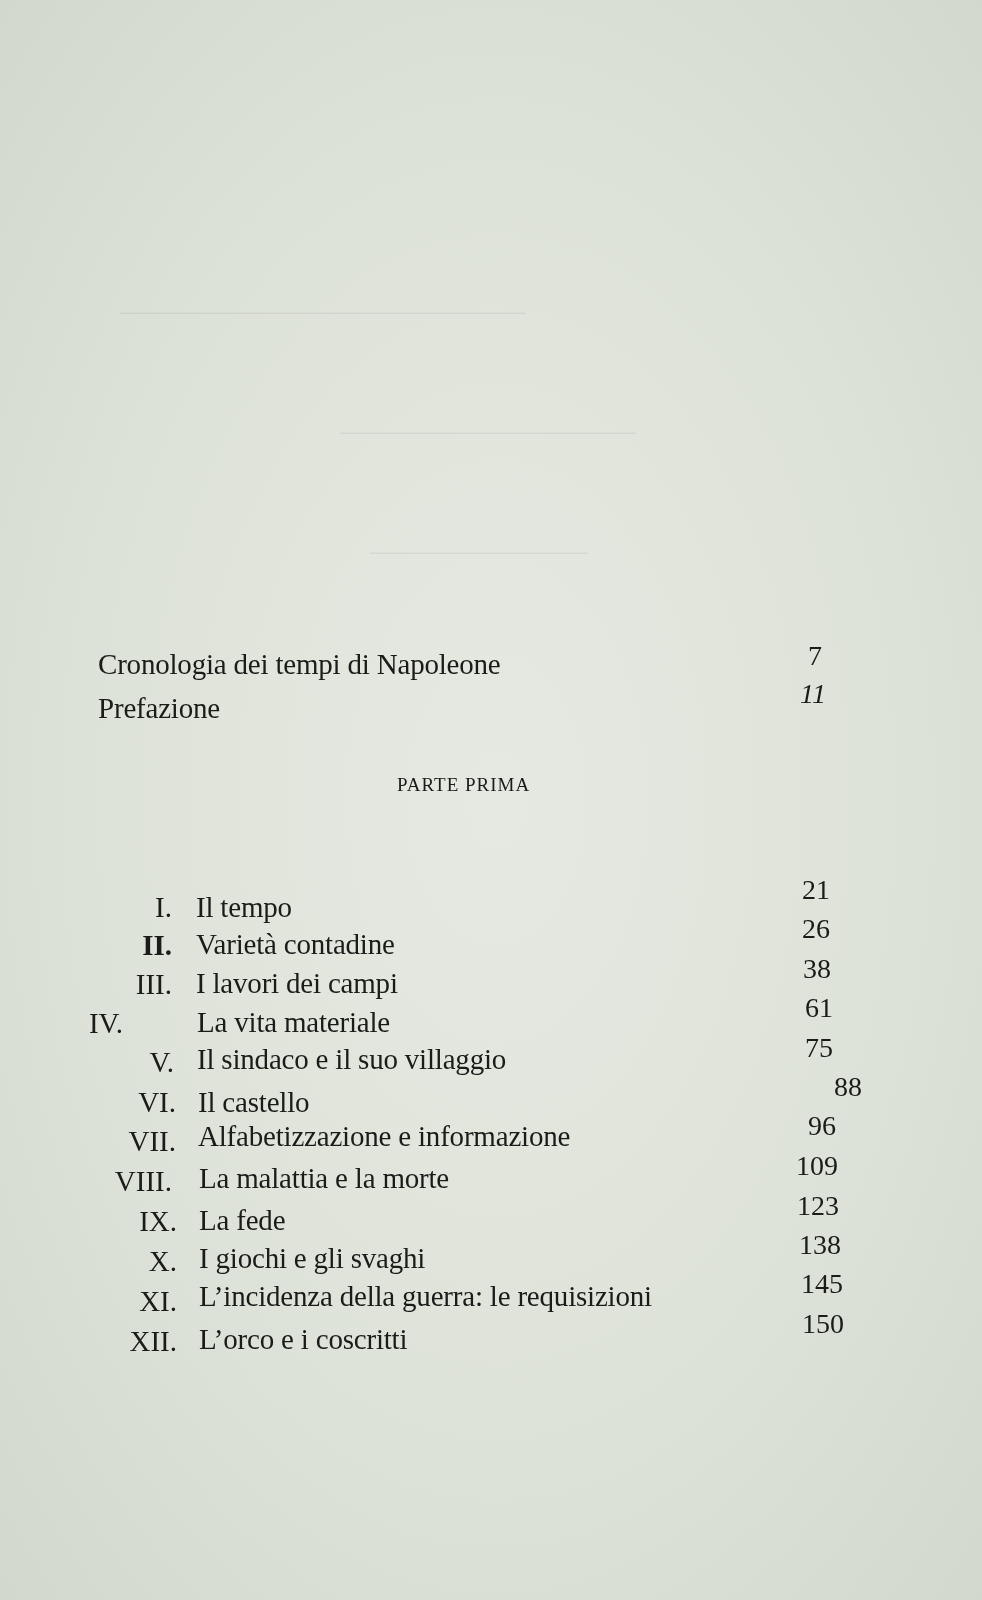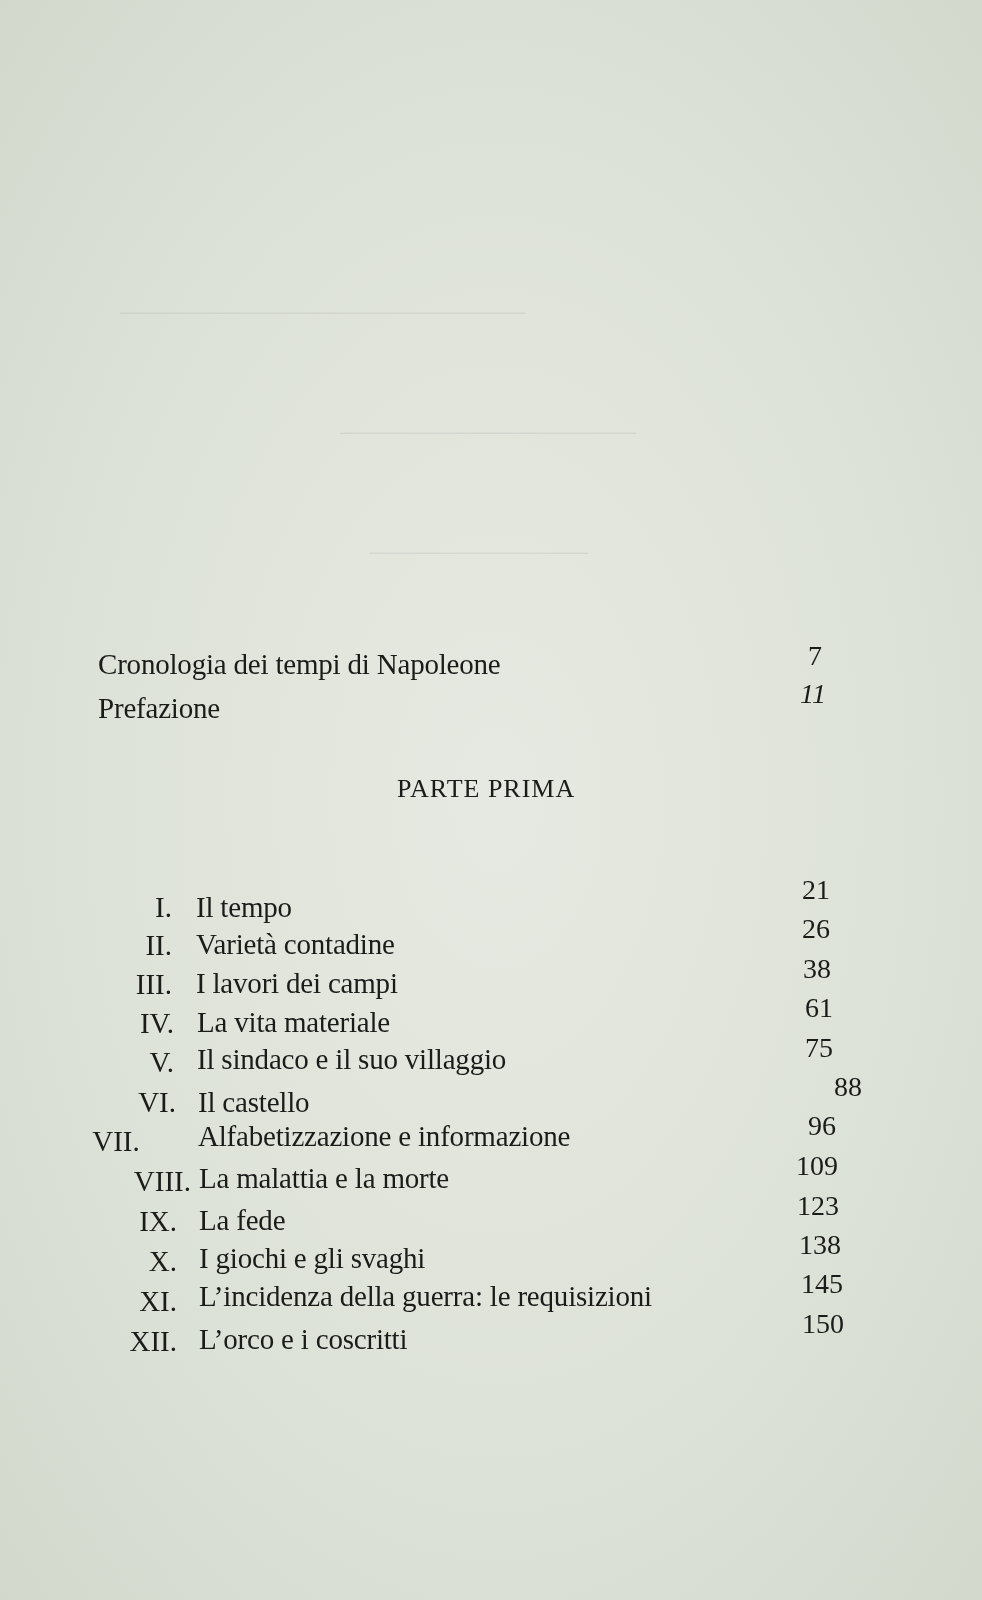--- a/index.html
+++ b/index.html
@@ -20,21 +20,21 @@
       position: absolute; left: 0; top: 0; width: 100%; height: 100%;
       opacity: 0.07; pointer-events: none;
     }
     .bleed .ghost { position: absolute; font-size: 22px; color: #333; }
     .toc-line {
       position: absolute; color: #1b1c1a; font-size: 29px; white-space: nowrap;
       letter-spacing: -0.2px;
     }
     .pg { position: absolute; color: #1b1c1a; font-size: 28px; white-space: nowrap; }
     .num { position: absolute; color: #1b1c1a; font-size: 29px; text-align: right; width: 120px; white-space: nowrap; }
-    .part-label { position: absolute; font-size: 26px; letter-spacing: 1px; color: #1b1c1a; }
+    .part-label { position: absolute; font-size: 19px; letter-spacing: 1px; color: #1b1c1a; }
     .part-title { position: absolute; font-size: 29px; color: #1b1c1a; }
   </style>
 </head>
 <body>
 
 <div class="page">
 
   <div class="bleed">
     <div class="ghost" style="left:120px;top:300px;">──────────────────────────</div>
     <div class="ghost" style="left:340px;top:420px;">───────────────────</div>
@@ -47,45 +47,45 @@
   <div class="toc-line" style="left:98px;top:692px;">Prefazione</div>
   <div class="pg" style="left:800px;top:678px;font-style:italic;">11</div>
 
   <div class="part-label" style="left:397px;top:774px;">PARTE PRIMA</div>
 
   <div>
     <div class="num" style="left:52px;top:891px;">I.</div>
     <div class="toc-line" style="left:196px;top:891px;">Il tempo</div>
     <div class="pg" style="left:802px;top:874px;">21</div>
 
-    <div class="num" style="left:52px;top:929px;">II.</div>
+    <div class="num" style="left:52px;top:929px;font-weight:bold;">II.</div>
     <div class="toc-line" style="left:196px;top:928px;">Varietà contadine</div>
     <div class="pg" style="left:802px;top:913px;">26</div>
 
     <div class="num" style="left:52px;top:968px;">III.</div>
     <div class="toc-line" style="left:196px;top:967px;">I lavori dei campi</div>
     <div class="pg" style="left:803px;top:953px;">38</div>
 
-    <div class="num" style="left:54px;top:1007px;">IV.</div>
+    <div class="num" style="left:46px;top:1007px;text-align:center;">IV.</div>
     <div class="toc-line" style="left:197px;top:1006px;">La vita materiale</div>
     <div class="pg" style="left:805px;top:992px;">61</div>
 
     <div class="num" style="left:54px;top:1046px;">V.</div>
     <div class="toc-line" style="left:197px;top:1043px;">Il sindaco e il suo villaggio</div>
     <div class="pg" style="left:805px;top:1032px;">75</div>
 
     <div class="num" style="left:56px;top:1086px;">VI.</div>
     <div class="toc-line" style="left:198px;top:1086px;">Il castello</div>
     <div class="pg" style="left:806px;top:1071px;margin-left:28px;">88</div>
 
-    <div class="num" style="left:56px;top:1125px;text-align:center;">VII.</div>
+    <div class="num" style="left:56px;top:1125px;">VII.</div>
     <div class="toc-line" style="left:198px;top:1120px;">Alfabetizzazione e informazione</div>
     <div class="pg" style="left:808px;top:1110px;">96</div>
 
-    <div class="num" style="left:71px;top:1165px;">VIII.</div>
+    <div class="num" style="left:52px;top:1165px;">VIII.</div>
     <div class="toc-line" style="left:199px;top:1162px;">La malattia e la morte</div>
     <div class="pg" style="left:796px;top:1150px;">109</div>
 
     <div class="num" style="left:57px;top:1205px;">IX.</div>
     <div class="toc-line" style="left:199px;top:1204px;">La fede</div>
     <div class="pg" style="left:797px;top:1190px;">123</div>
 
     <div class="num" style="left:57px;top:1245px;">X.</div>
     <div class="toc-line" style="left:199px;top:1242px;">I giochi e gli svaghi</div>
     <div class="pg" style="left:799px;top:1229px;">138</div>

